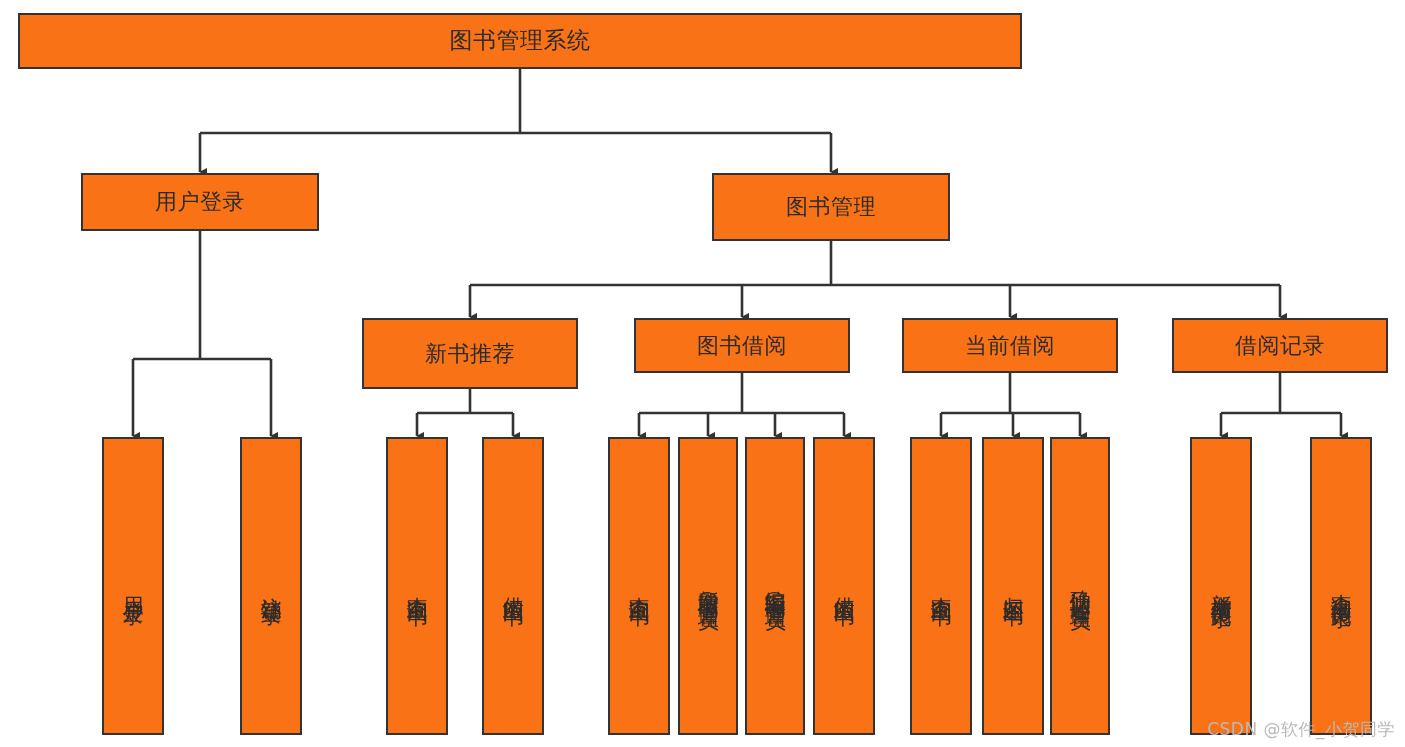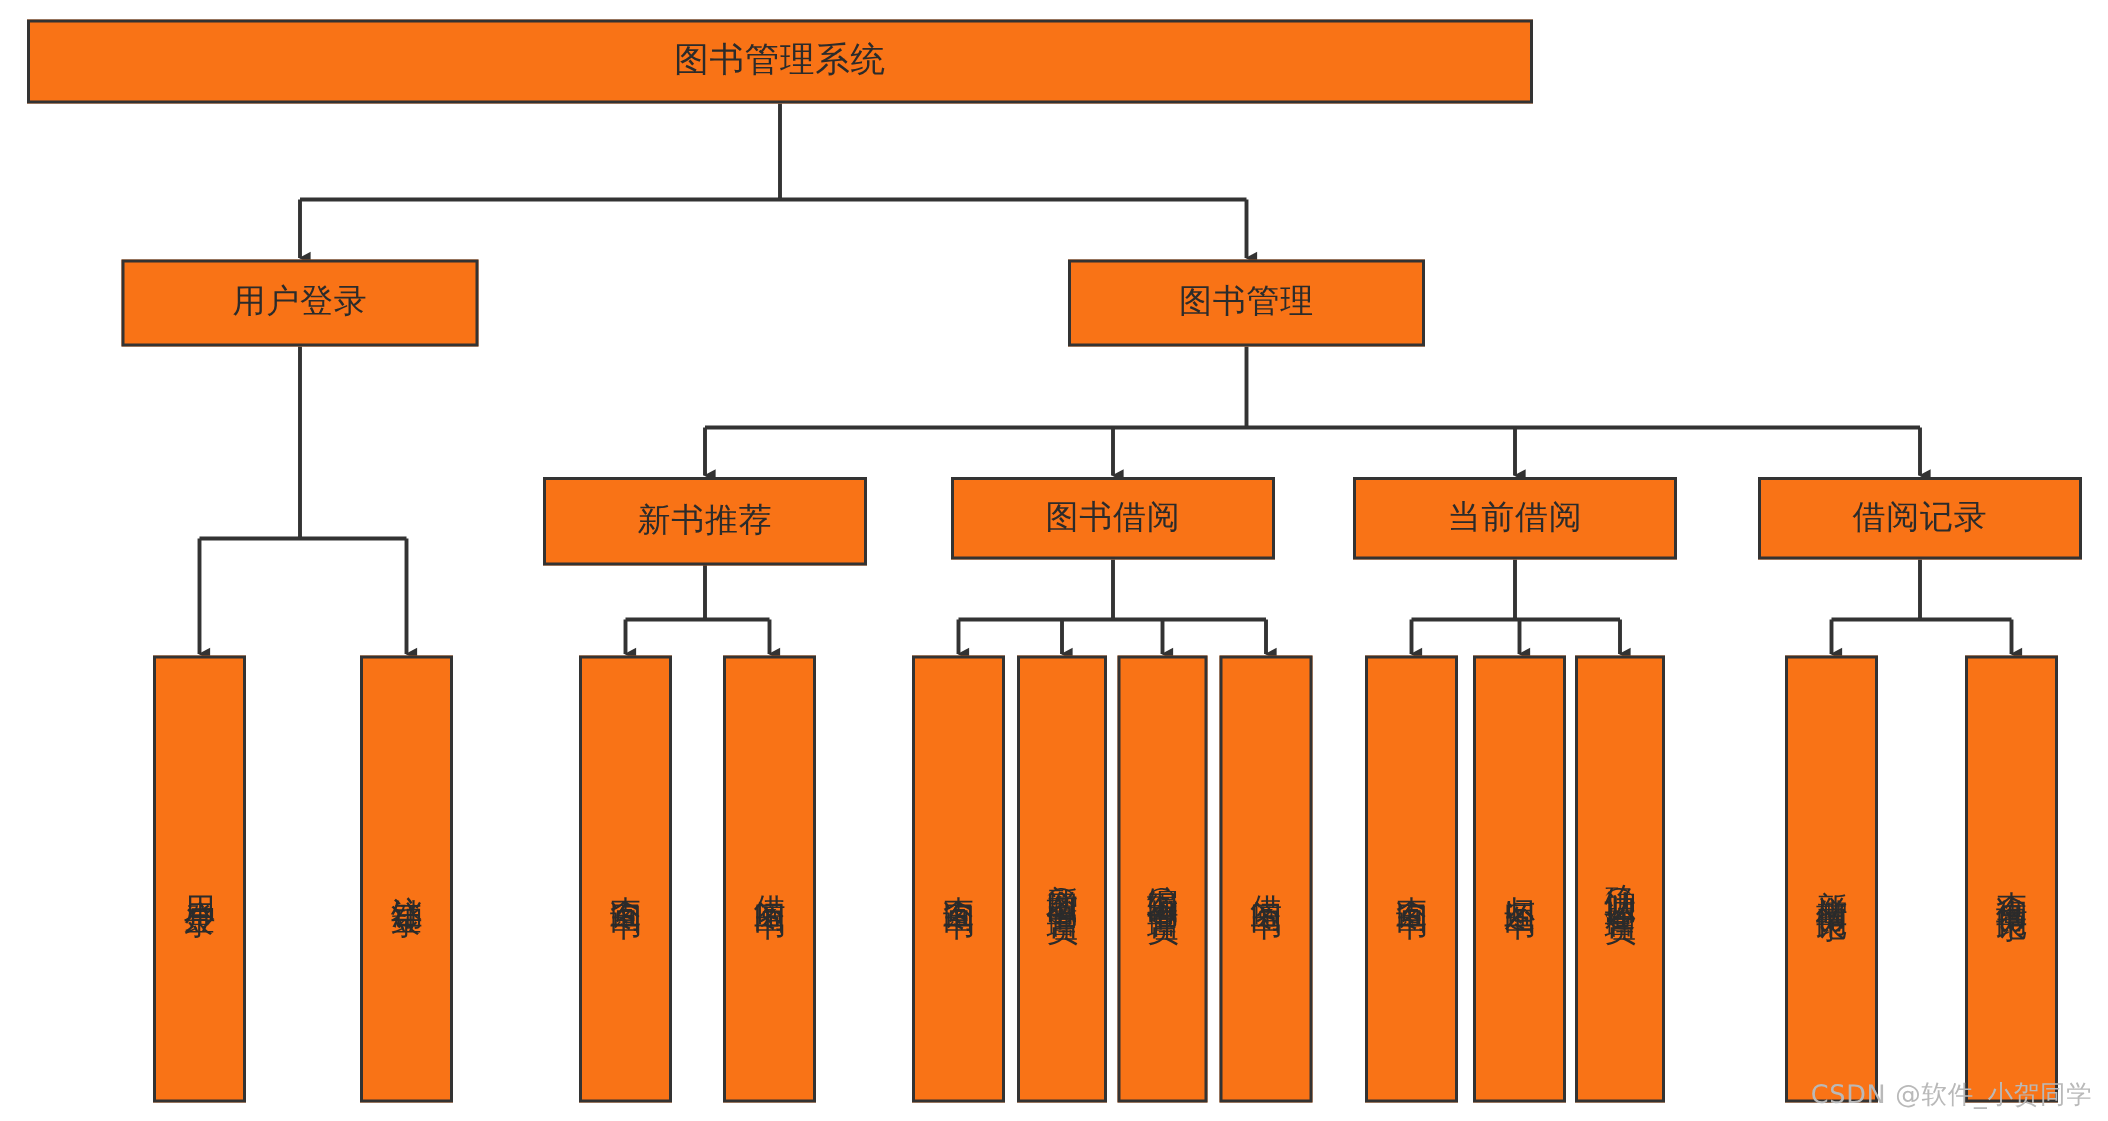--- a/index.html
+++ b/index.html
@@ -96,25 +96,25 @@
       </g>
   </svg>
 
   <div class="node root" style="left: 18px; top: 13px; width: 1004px; height: 56px;">
     <span class="node-label">图书管理系统</span>
   </div>
 
   <div class="node level2" style="left: 81px; top: 173px; width: 238px; height: 58px;">
     <span class="node-label">用户登录</span>
   </div>
-  <div class="node level2" style="left: 712px; top: 173px; width: 238px; height: 58px;">
+  <div class="node level2" style="left: 712px; top: 173px; width: 238px; height: 68px;">
     <span class="node-label">图书管理</span>
   </div>
 
-  <div class="node level2" style="left: 362px; top: 318px; width: 216px; height: 59px;">
+  <div class="node level2" style="left: 362px; top: 318px; width: 216px; height: 71px;">
     <span class="node-label">新书推荐</span>
   </div>
   <div class="node level2" style="left: 902px; top: 318px; width: 216px; height: 55px;">
     <span class="node-label">当前借阅</span>
   </div>
   <div class="node level2" style="left: 634px; top: 318px; width: 216px; height: 55px;">
     <span class="node-label">图书借阅</span>
   </div>
   <div class="node level2" style="left: 1172px; top: 318px; width: 216px; height: 55px;">
     <span class="node-label">借阅记录</span>

